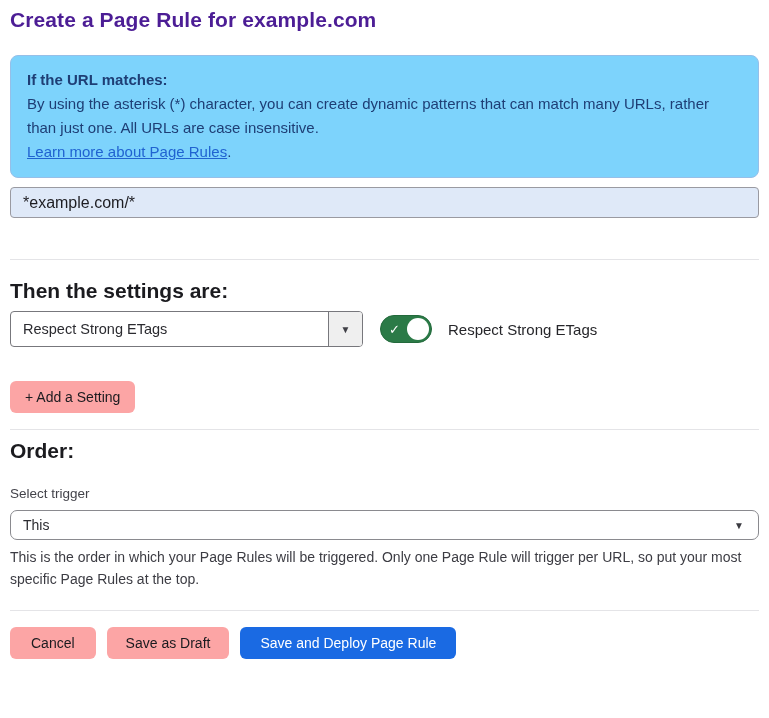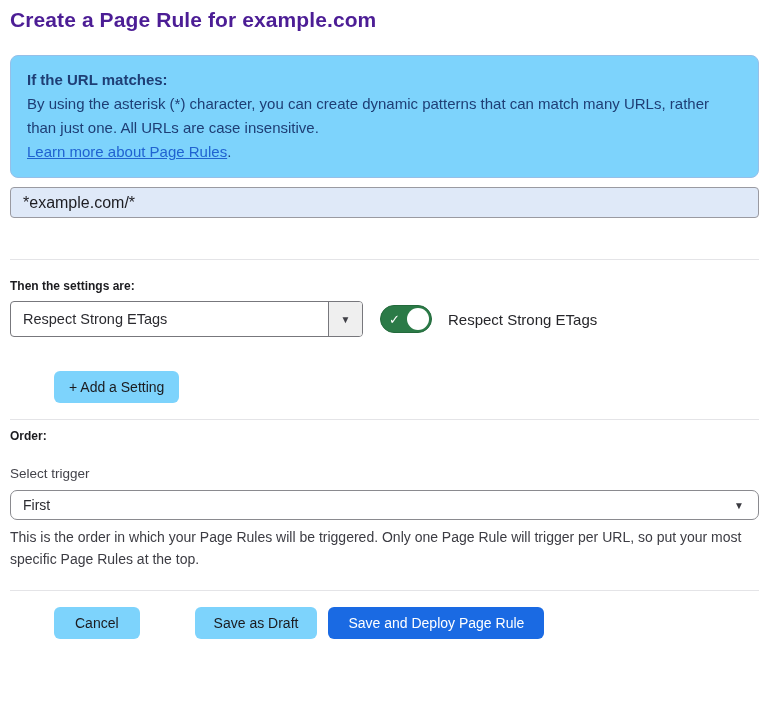--- a/index.html
+++ b/index.html
@@ -58,21 +58,21 @@
   }
   .divider {
     border: none;
     border-top: 1px solid #e4e4e7;
     height: 0;
   }
   .divider-1 { margin-top: 41px; }
   .divider-2 { margin-top: 16px; }
   .divider-3 { margin-top: 20px; }
   .section-heading {
-    font-size: 12px;
+    font-size: 21px;
     font-weight: 700;
     color: #1b1b1f;
   }
   .settings-heading { margin-top: 19px; }
   .picker-label { margin-top: 22px; }
   .setting-row {
     margin-top: 8px;
     display: flex;
     align-items: center;
   }
@@ -145,23 +145,22 @@
     display: inline-block;
     border: none;
     border-radius: 6px;
     font-family: "Liberation Sans", sans-serif;
     font-size: 14px;
     padding: 9px 15px;
     cursor: pointer;
     line-height: 1;
   }
   .btn-secondary {
-    background: #7dd3fc;
+    background: #fca5a5;
     color: #1b1b1f;
-    margin-left: 44px;
   }
   .btn-primary {
     background: #1a6ae3;
     color: #ffffff;
     padding: 9px 20px;
   }
   .add-setting-btn { margin-top: 34px; }
   .order-heading { margin-top: 9px; }
   .order-label { margin-top: 23px; }
   
@@ -236,21 +235,21 @@
 
   <button class="btn btn-secondary add-setting-btn">+ Add a Setting</button>
 
   <hr class="divider divider-2">
 
   <div class="section-heading order-heading">Order:</div>
 
   <div class="field-label order-label">Select trigger</div>
 
   <div class="order-select">
-    <span class="order-select-value">First</span>
+    <span class="order-select-value">This</span>
     <span class="order-select-arrow">▼</span>
   </div>
 
   <div class="help-text">This is the order in which your Page Rules will be triggered. Only one Page Rule will trigger per URL, so put your most specific Page Rules at the top.</div>
 
   <hr class="divider divider-3">
 
   <div class="footer-buttons">
     <button class="btn btn-secondary btn-cancel">Cancel</button>
     <button class="btn btn-secondary btn-draft">Save as Draft</button>

